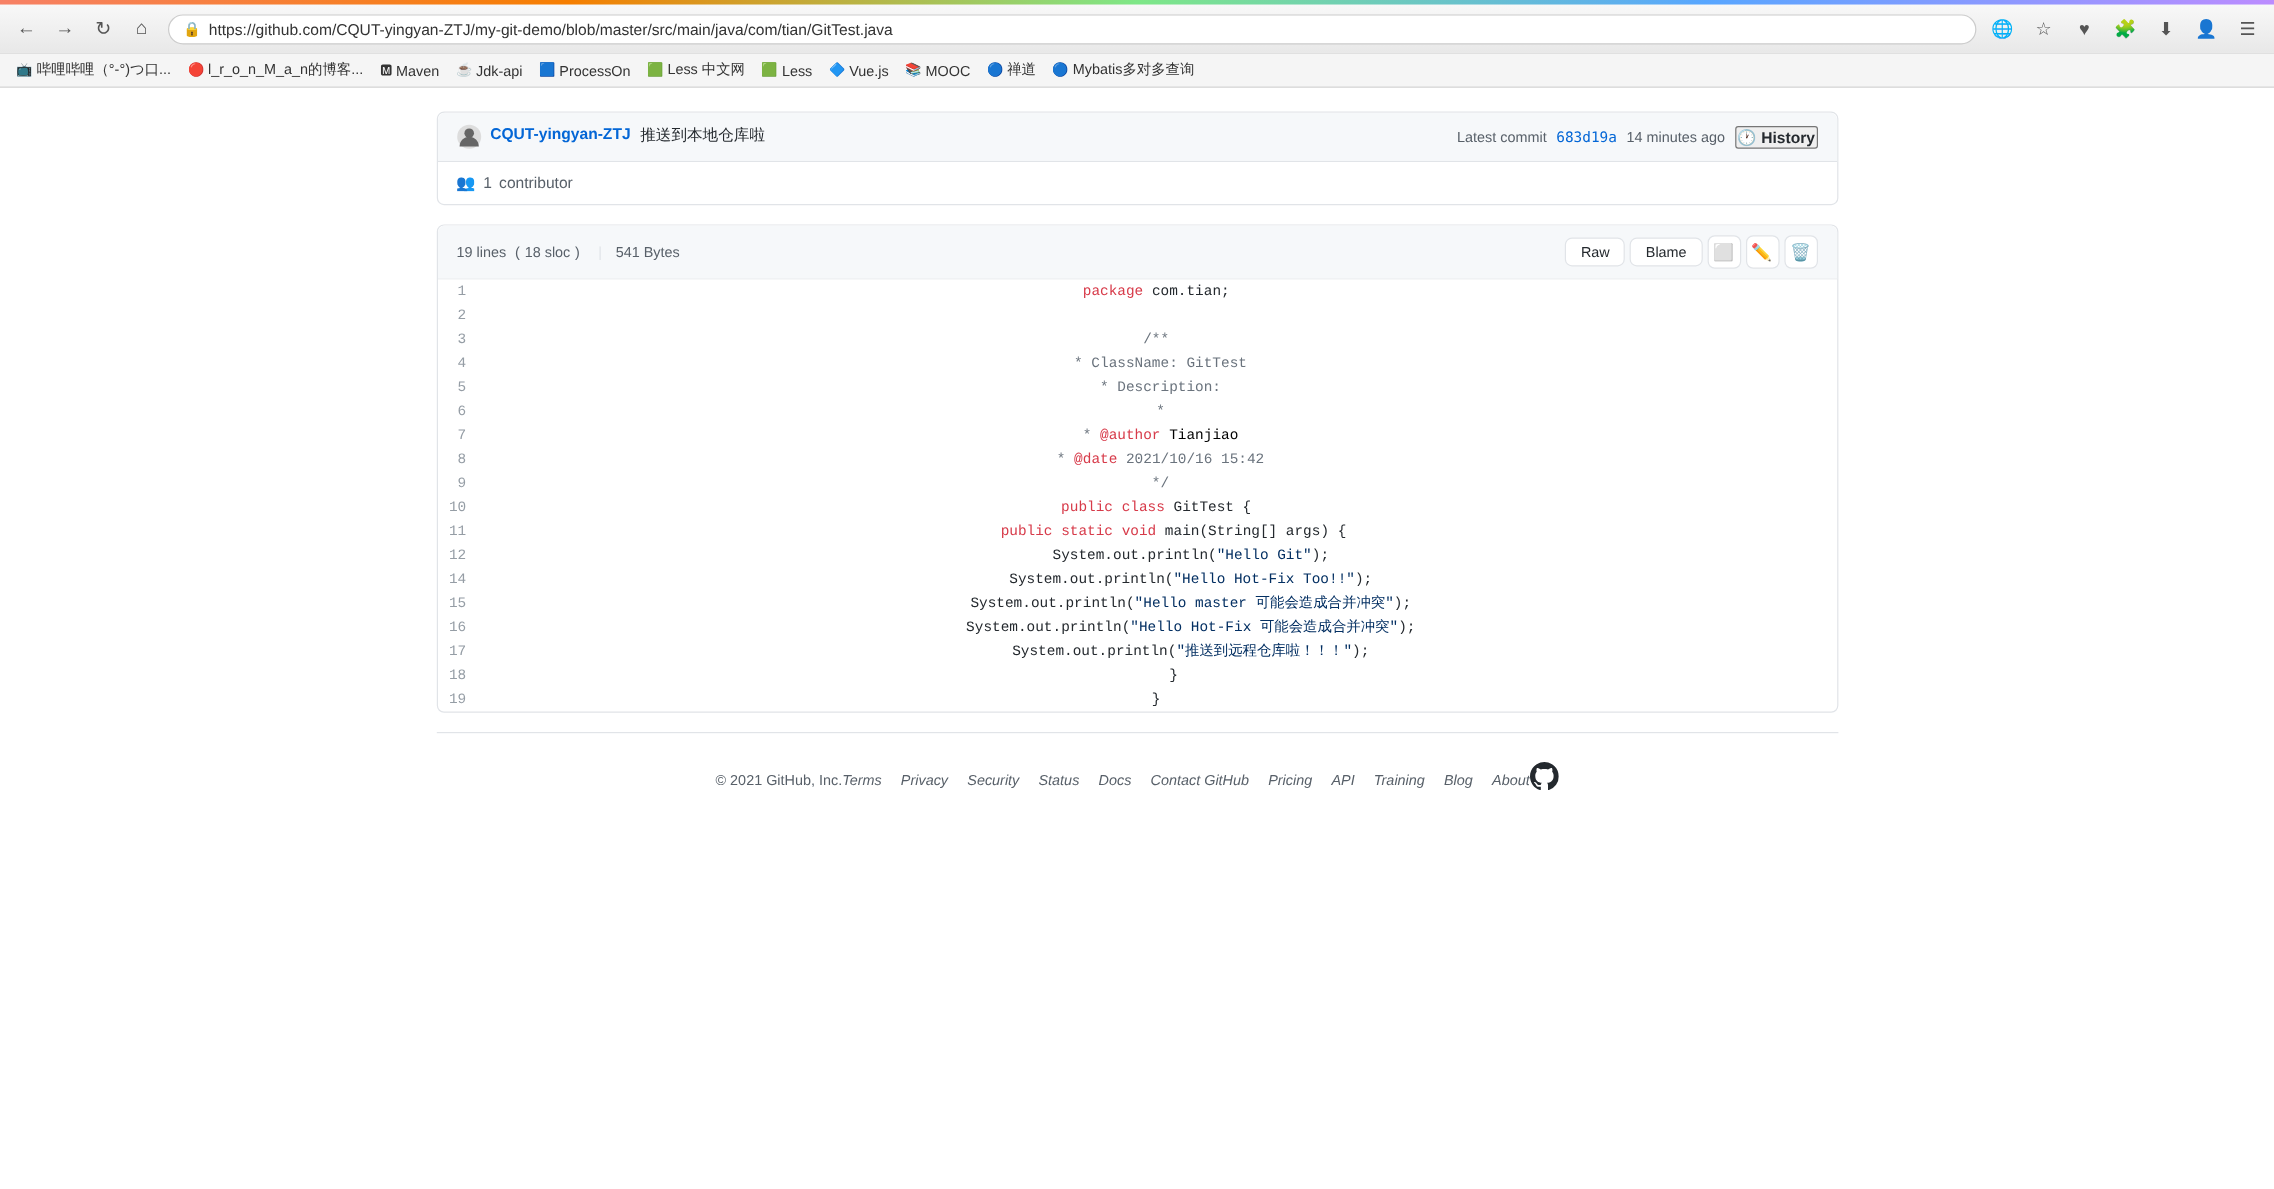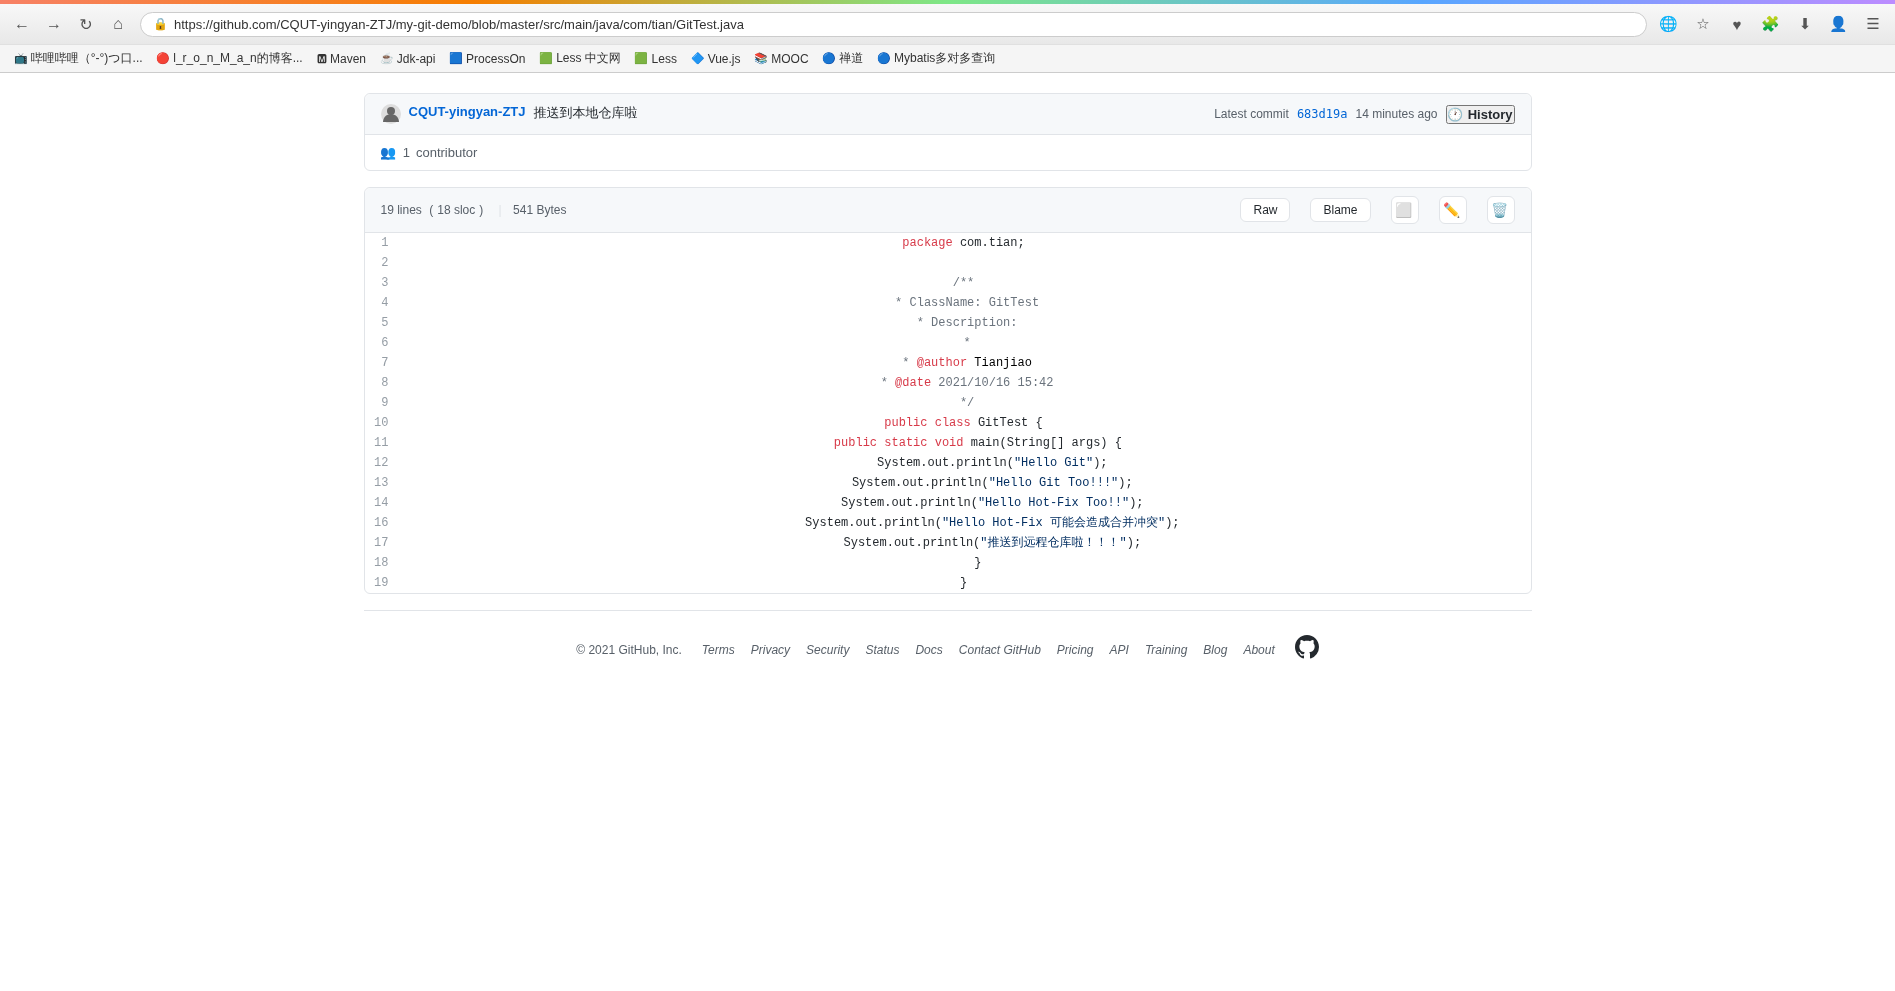--- a/index.html
+++ b/index.html
@@ -36,32 +36,32 @@
     .history-btn { display: flex; align-items: center; gap: 4px; color: #24292e; font-size: 13px; font-weight: 600; cursor: pointer; }
 
     .contributor-bar { padding: 10px 16px; font-size: 13px; color: #586069; display: flex; align-items: center; gap: 6px; border-radius: 0 0 6px 6px; }
 
     
     .code-viewer { border: 1px solid #e1e4e8; border-radius: 6px; margin-bottom: 16px; }
     .code-header { display: flex; align-items: center; justify-content: space-between; padding: 8px 16px; background: #f6f8fa; border-bottom: 1px solid #e1e4e8; border-radius: 6px 6px 0 0; }
     .code-meta { font-size: 12px; color: #586069; }
     .code-meta span { margin-right: 4px; }
     .code-meta .separator { color: #e1e4e8; margin: 0 8px; }
-    .code-actions { display: flex; align-items: center; gap: 20px; padding-left: 12px; }
+    .code-actions { display: flex; align-items: center; gap: 4px; padding-left: 12px; }
     .code-action-btn { padding: 4px 12px; font-size: 12px; border: 1px solid #e1e4e8; border-radius: 6px; background: #fff; cursor: pointer; color: #24292e; }
     .code-action-icon { width: 28px; height: 28px; border: 1px solid #e1e4e8; border-radius: 6px; background: #fff; cursor: pointer; display: flex; align-items: center; justify-content: center; font-size: 14px; color: #586069; }
 
     
     .code-table { width: 100%; border-collapse: collapse; font-family: 'SFMono-Regular', Consolas, 'Liberation Mono', Menlo, monospace; font-size: 12px; line-height: 20px; }
     .code-table tr { border: none; }
     .line-num { width: 40px; min-width: 40px; text-align: right; padding: 0 16px 0 8px; color: #959da5; user-select: none; vertical-align: top; }
     .line-code { padding: 0 16px 0 8px; white-space: pre; color: #24292e; width: 100%; text-align: center; }
 
     
-    .page-footer { border-top: 1px solid #e1e4e8; padding: 24px 16px; display: flex; align-items: center; justify-content: center; flex-wrap: wrap; gap: 20px; font-size: 12px; color: #586069; }
+    .page-footer { border-top: 1px solid #e1e4e8; padding: 24px 16px; display: flex; align-items: center; justify-content: center; flex-wrap: wrap; gap: 0; font-size: 12px; color: #586069; }
     .footer-links { display: flex; flex-wrap: wrap; gap: 16px; align-items: center; }
     .footer-link { color: #586069; text-decoration: none; font-style: italic; }
     .footer-logo { font-size: 20px; color: #24292e; }
     .github-logo-svg { width: 24px; height: 24px; }
 
     
     .top-gradient { height: 4px; background: linear-gradient(90deg, #f78166, #f67e00, #7ee787, #58a6ff, #bc8cff); }
   </style>
 </head>
 <body>
@@ -239,26 +239,26 @@
           </tr>
           <tr>
             <td class="line-num">11</td>
             <td class="line-code"><span style="color: rgb(36, 41, 46);">    </span><span style="color: rgb(215, 58, 73);">public</span><span style="color: rgb(36, 41, 46);"> </span><span style="color: rgb(215, 58, 73);">static</span><span style="color: rgb(36, 41, 46);"> </span><span style="color: rgb(215, 58, 73);">void</span><span style="color: rgb(36, 41, 46);"> main(String[] args) {</span></td>
           </tr>
           <tr>
             <td class="line-num">12</td>
             <td class="line-code"><span style="color: rgb(36, 41, 46);">        System.out.println(</span><span style="color: rgb(3, 47, 98);">"Hello Git"</span><span style="color: rgb(36, 41, 46);">);</span></td>
           </tr>
           <tr>
-            <td class="line-num">13</td>
-            <td class="line-code"><span style="color: rgb(36, 41, 46);">        System.out.println(</span><span style="color: rgb(3, 47, 98);">"Hello Git Too!!!"</span><span style="color: rgb(36, 41, 46);">);</span></td>
-          </tr>
-          <tr>
             <td class="line-num">14</td>
             <td class="line-code"><span style="color: rgb(36, 41, 46);">        System.out.println(</span><span style="color: rgb(3, 47, 98);">"Hello Hot-Fix Too!!"</span><span style="color: rgb(36, 41, 46);">);</span></td>
+          </tr>
+          <tr>
+            <td class="line-num">15</td>
+            <td class="line-code"><span style="color: rgb(36, 41, 46);">        System.out.println(</span><span style="color: rgb(3, 47, 98);">"Hello master 可能会造成合并冲突"</span><span style="color: rgb(36, 41, 46);">);</span></td>
           </tr>
           <tr>
             <td class="line-num">16</td>
             <td class="line-code"><span style="color: rgb(36, 41, 46);">        System.out.println(</span><span style="color: rgb(3, 47, 98);">"Hello Hot-Fix 可能会造成合并冲突"</span><span style="color: rgb(36, 41, 46);">);</span></td>
           </tr>
           <tr>
             <td class="line-num">17</td>
             <td class="line-code"><span style="color: rgb(36, 41, 46);">        System.out.println(</span><span style="color: rgb(3, 47, 98);">"推送到远程仓库啦！！！"</span><span style="color: rgb(36, 41, 46);">);</span></td>
           </tr>
           <tr>

